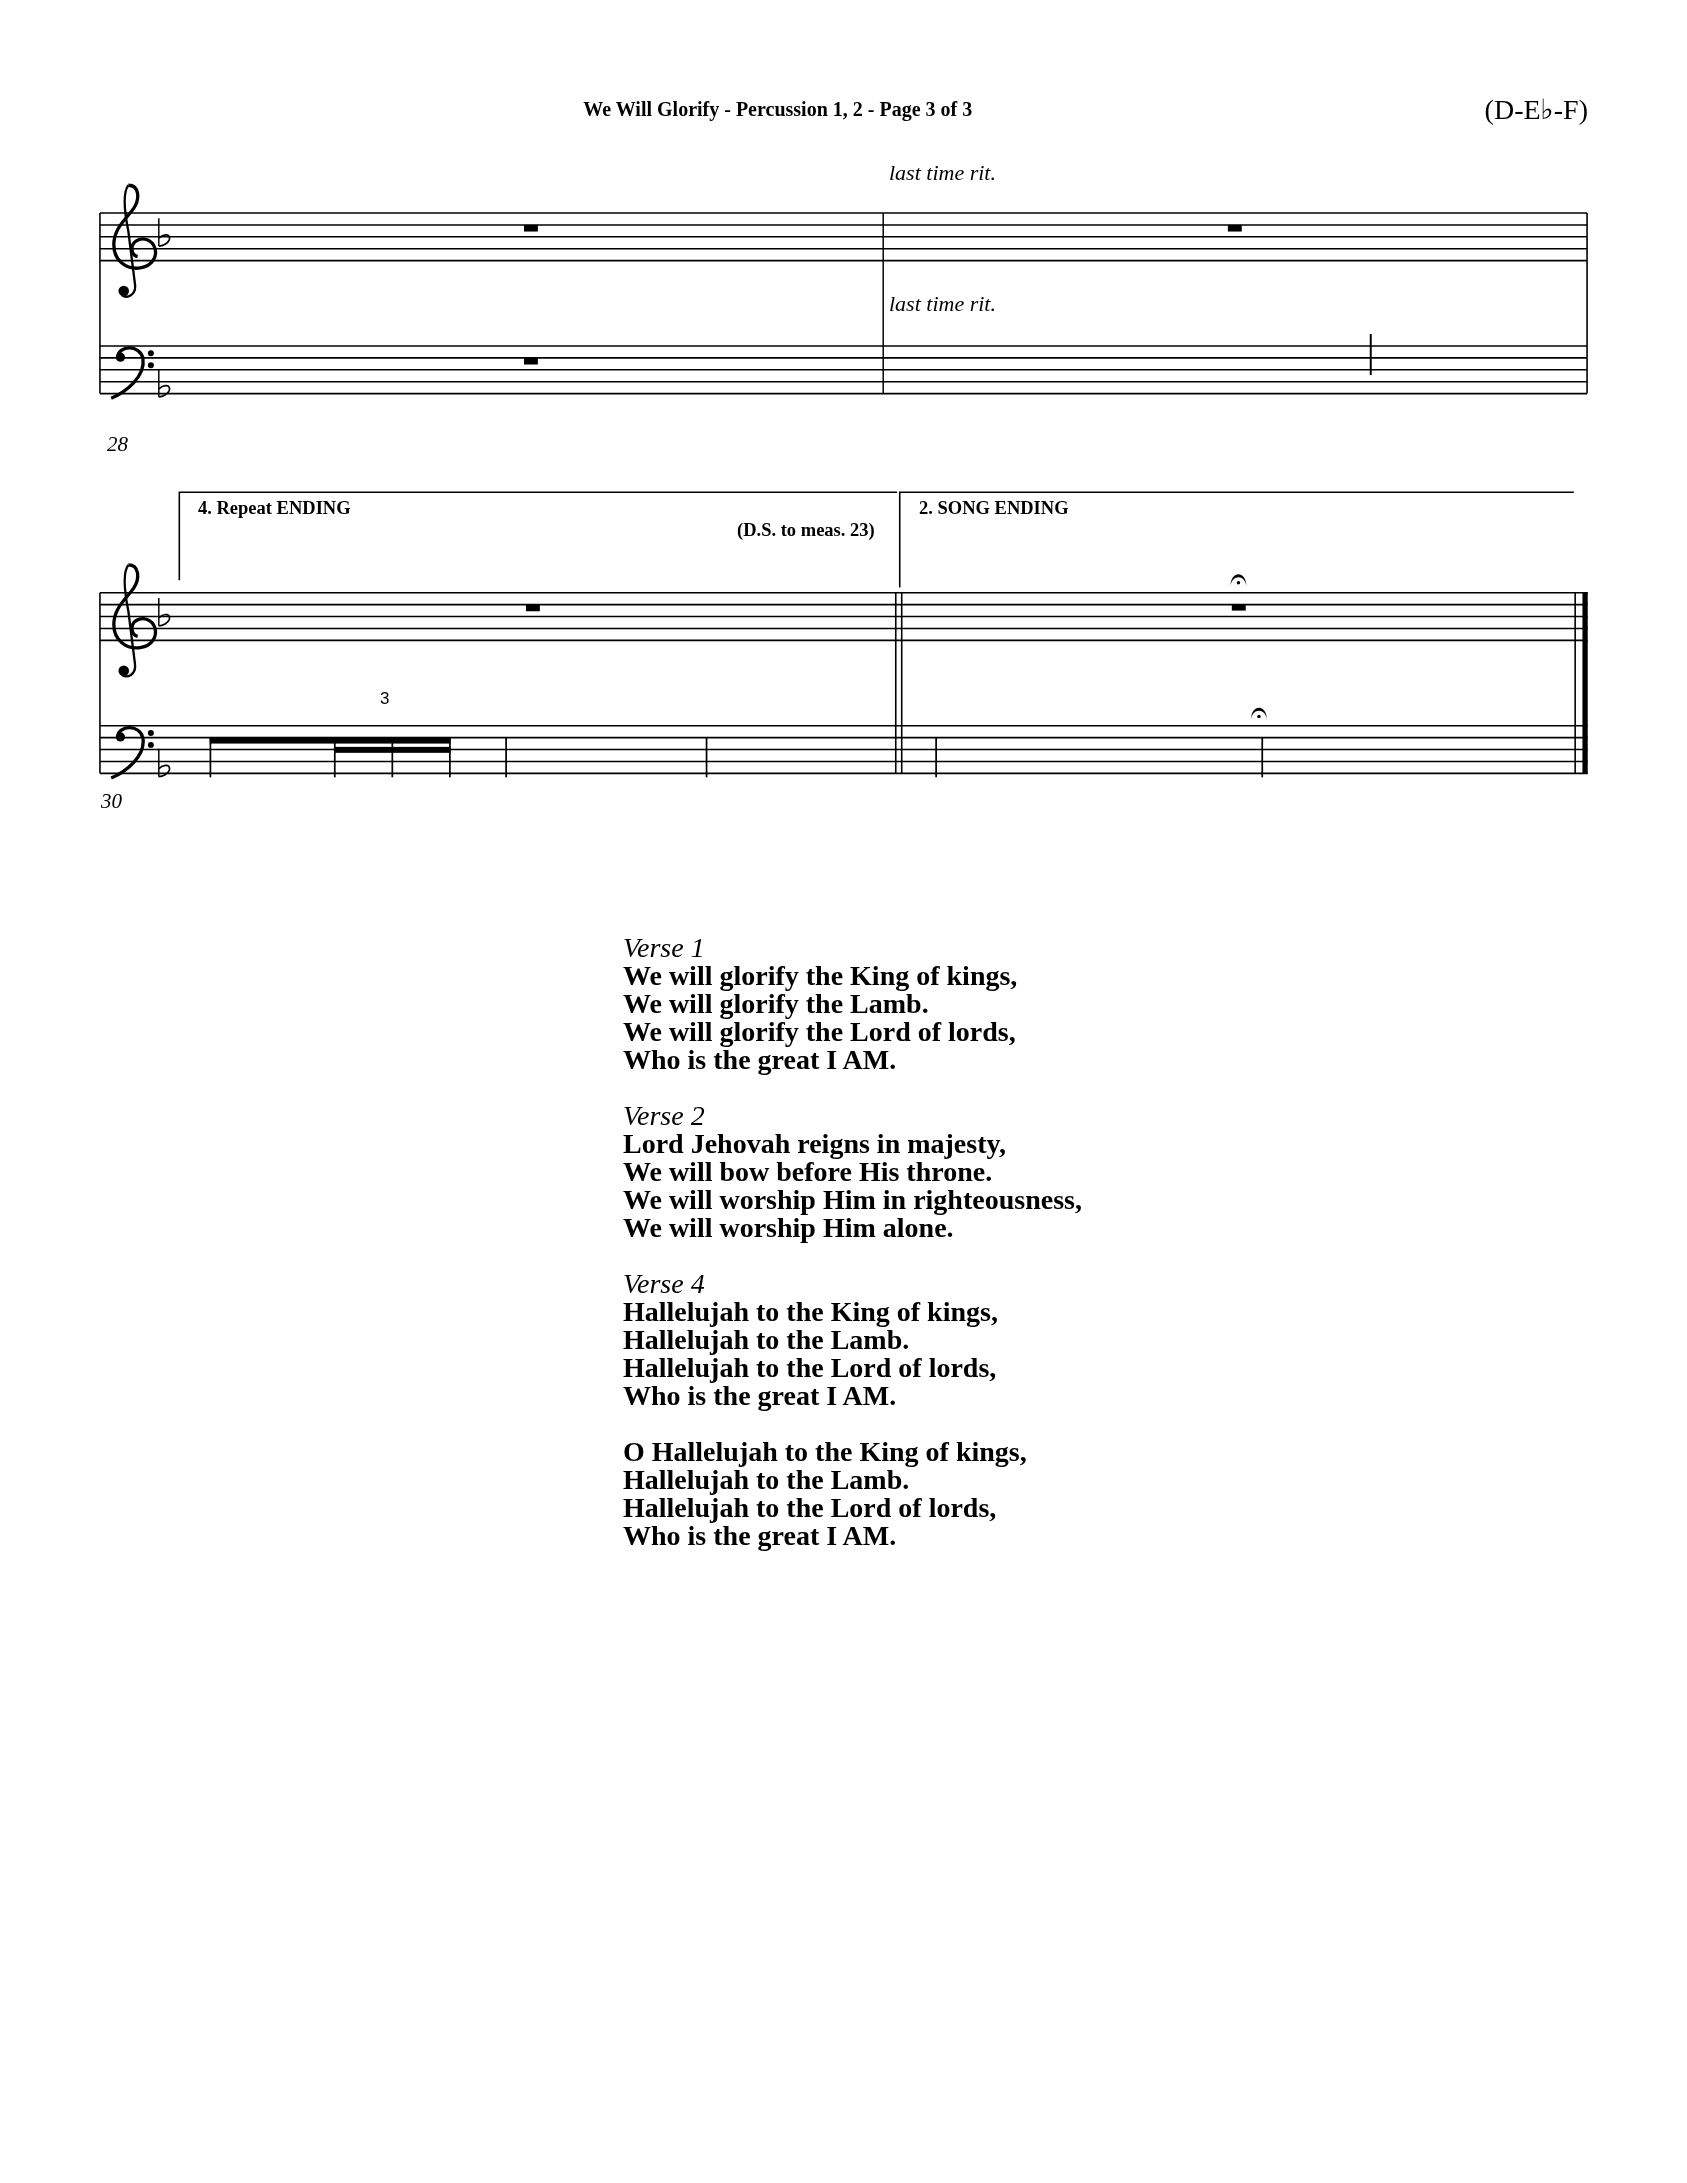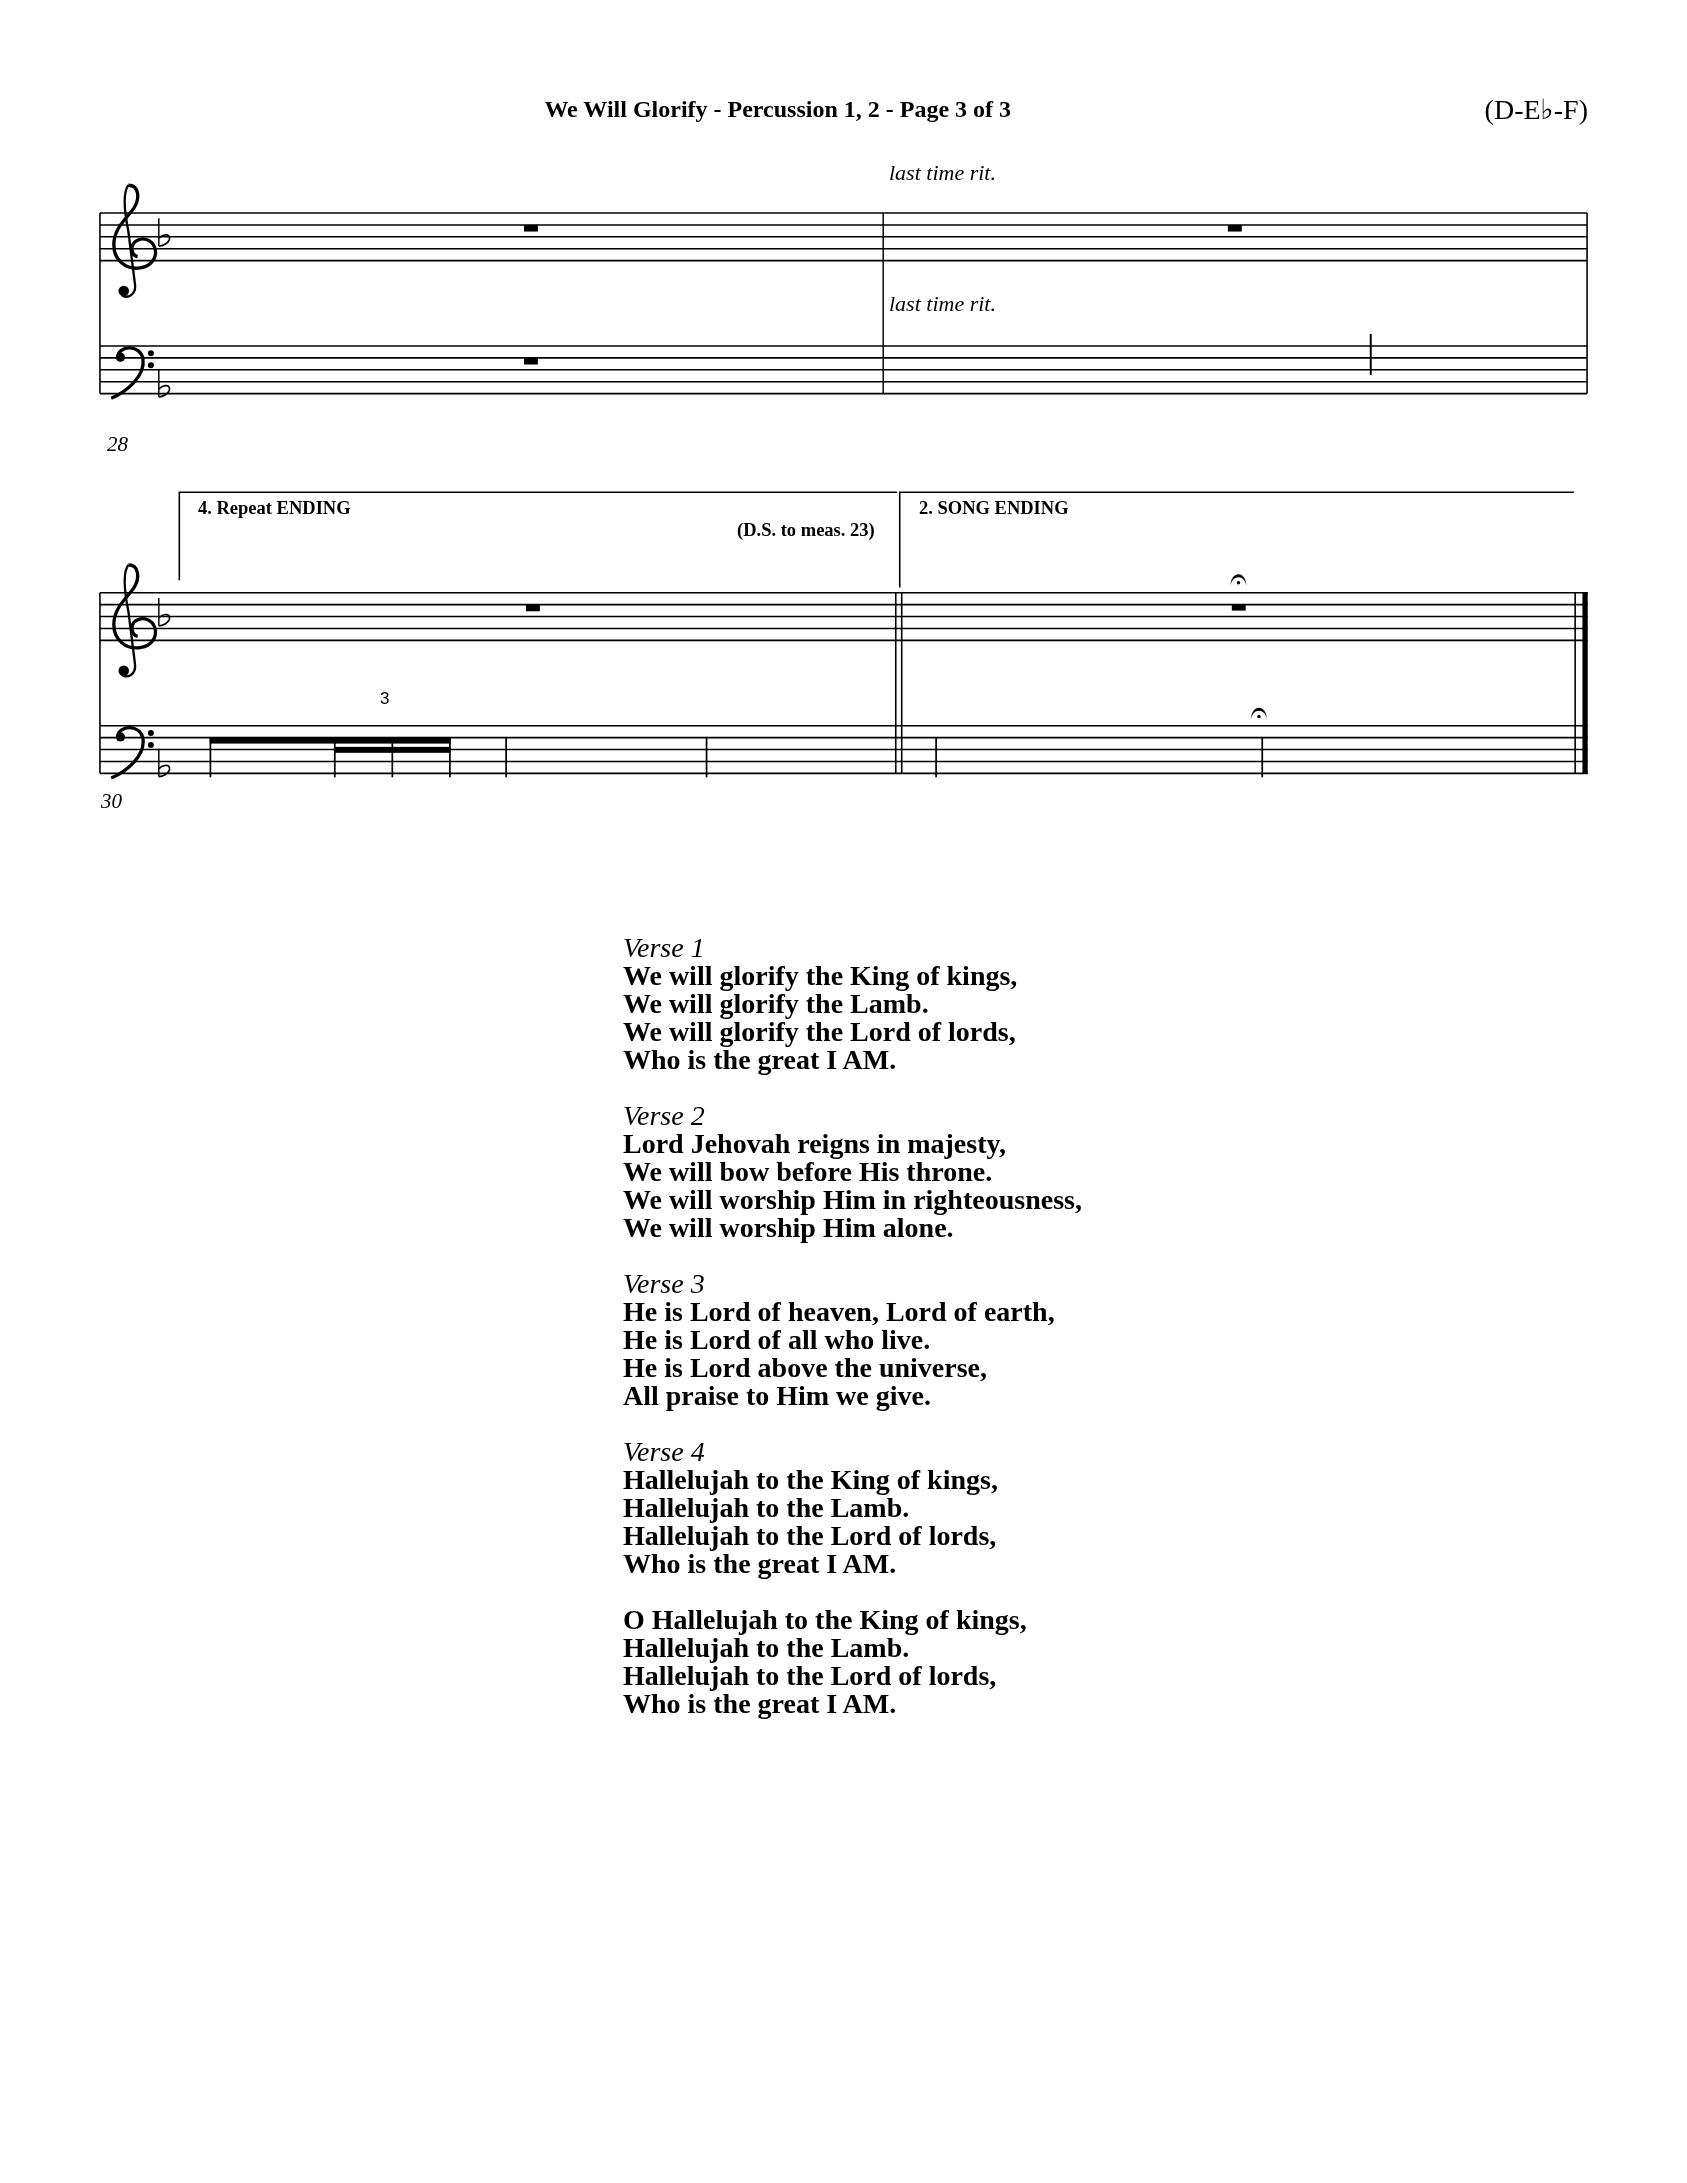--- a/index.html
+++ b/index.html
@@ -1,19 +1,19 @@
 <!DOCTYPE html>
 <html style="font-size:10.6px"><head>
   <meta charset="utf-8">
   <style>
     html, body { margin: 0; padding: 0; background: #ffffff; }
     body { width: 1687px; height: 2183px; position: relative; overflow: hidden;
            font-family: "Liberation Serif", "DejaVu Serif", serif; color: #000; }
     .abs { position: absolute; }
-    .title { left: 0; width: 1582px; top: 93px; text-align: center; font-weight: bold; font-size: 24px; line-height: 33px; }
+    .title { left: 0; width: 1582px; top: 93px; text-align: center; font-weight: bold; font-size: 20px; line-height: 33px; }
     .title span { display: inline-block; margin-left: -26.5px; }
     .key-range { right: 99px; top: 93px; font-size: 28px; line-height: 33px; }
     .expr { font-style: italic; font-size: 22px; line-height: 24px; }
     .measnum { font-style: italic; font-size: 21px; line-height: 24px; }
     .volta-label { font-weight: bold; font-size: 18.5px; line-height: 21px; }
     .tuplet-num { font-family: "Liberation Sans", "DejaVu Sans", sans-serif; font-size: 17px; line-height: 18.5px; }
     svg.score { position: absolute; left: 0; top: 0; }
     .lyrics { left: 610px; top: 934px; font-size: 28px; line-height: 28px; }
     .verse { margin: 0 0 28px 13px; }
     .verse-title { font-style: italic; }
@@ -153,27 +153,20 @@
     <div class="verse-line">Who is the great I AM.</div>
   </div>
   <div class="verse">
     <div class="verse-title">Verse 2</div>
     <div class="verse-line">Lord Jehovah reigns in majesty,</div>
     <div class="verse-line">We will bow before His throne.</div>
     <div class="verse-line">We will worship Him in righteousness,</div>
     <div class="verse-line">We will worship Him alone.</div>
   </div>
   <div class="verse">
-    <div class="verse-title">Verse 3</div>
-    <div class="verse-line">He is Lord of heaven, Lord of earth,</div>
-    <div class="verse-line">He is Lord of all who live.</div>
-    <div class="verse-line">He is Lord above the universe,</div>
-    <div class="verse-line">All praise to Him we give.</div>
-  </div>
-  <div class="verse">
     <div class="verse-title">Verse 4</div>
     <div class="verse-line">Hallelujah to the King of kings,</div>
     <div class="verse-line">Hallelujah to the Lamb.</div>
     <div class="verse-line">Hallelujah to the Lord of lords,</div>
     <div class="verse-line">Who is the great I AM.</div>
   </div>
   <div class="verse">
     <div class="verse-line">O Hallelujah to the King of kings,</div>
     <div class="verse-line">Hallelujah to the Lamb.</div>
     <div class="verse-line">Hallelujah to the Lord of lords,</div>

